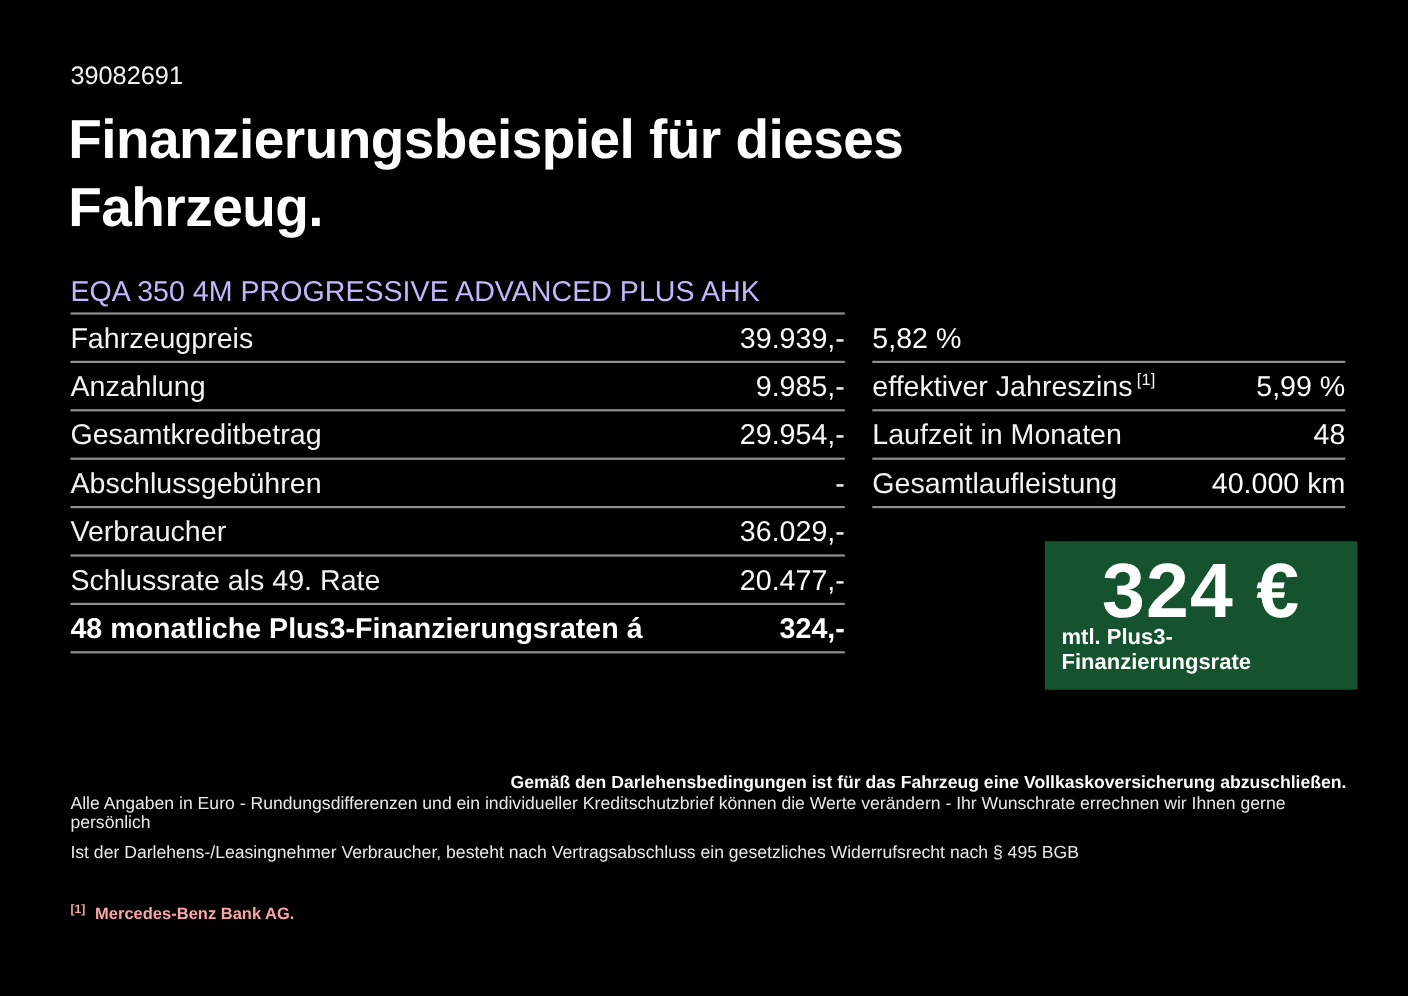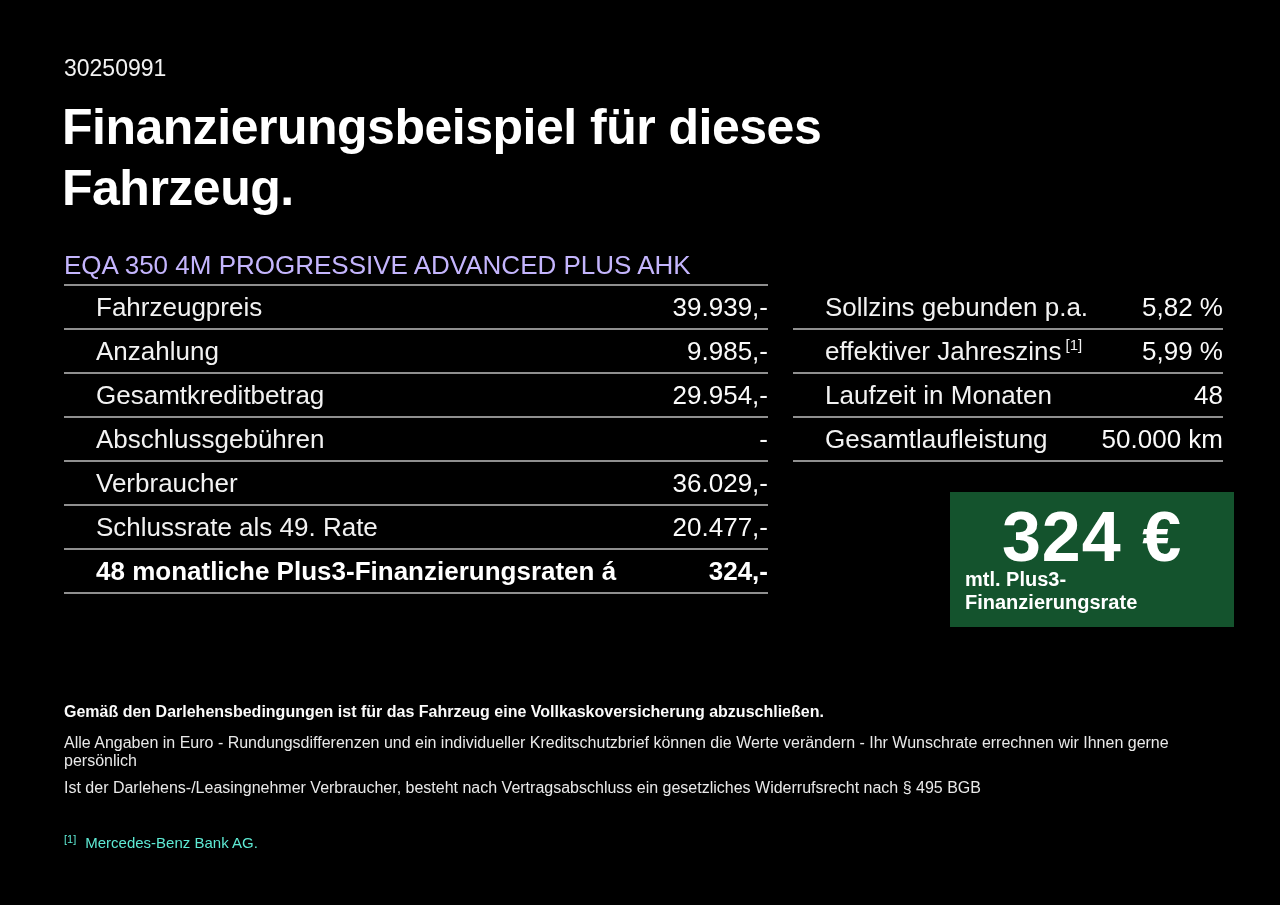--- a/index.html
+++ b/index.html
@@ -69,21 +69,21 @@
     padding-top: 2px;
   }
   .conditions-table .row {
     height: 42px;
     border-bottom: 2px solid #8f8f8f;
     display: flex;
     justify-content: space-between;
     align-items: center;
     font-size: 26px;
   }
-  .row .lbl { color: #f2f2f2; white-space: nowrap; margin-left: 32px; }
+  .row .lbl { color: #f2f2f2; white-space: nowrap; }
   .row .val { color: #fafafa; white-space: nowrap; text-align: center; }
   .row.emph .lbl, .row.emph .val { font-weight: 700; color: #ffffff; }
   .lbl sup {
     font-size: 15px;
     vertical-align: 10px;
     margin-left: 4px;
   }
   
   .rate-box {
     position: absolute;
@@ -116,44 +116,46 @@
     position: absolute;
     left: 64px;
     top: 703px;
     width: 1160px;
   }
   .footer p { margin: 0; }
   .footer .note-bold {
     font-size: 16px;
     font-weight: 700;
     color: #fbfbfb;
-    margin-bottom: 13px;
+    margin-bottom: 1px;
+    text-align: right;
   }
   .footer .note {
     font-size: 16px;
     color: #e9e9e9;
     margin-bottom: 9px;
   }
   .footer .note.last { margin-bottom: 36px; }
   .footnote {
     font-size: 15px;
-    color: #5eead4;
+    color: #fca5a5;
+    font-weight: bold;
   }
   .footnote .marker {
     font-size: 11px;
     vertical-align: 5px;
     margin-right: 9px;
   }
 </style>
 </head>
 <body>
 
 <div class="stage">
 
-  <div class="doc-id">30250991</div>
+  <div class="doc-id">39082691</div>
 
   <h1 class="page-title" style="margin:0;font-weight:bold;">Finanzierungsbeispiel für dieses
 Fahrzeug.</h1>
 
   <div class="vehicle-model">EQA 350 4M PROGRESSIVE ADVANCED PLUS AHK</div>
 
   <div class="finance-table">
     <div class="row">
       <span class="lbl">Fahrzeugpreis</span>
       <span class="val">39.939,-</span>
@@ -179,34 +181,33 @@
       <span class="val">20.477,-</span>
     </div>
     <div class="row emph">
       <span class="lbl">48 monatliche Plus3-Finanzierungsraten á</span>
       <span class="val">324,-</span>
     </div>
   </div>
 
   <div class="conditions-table">
     <div class="row">
-      <span class="lbl">Sollzins gebunden p.a.</span>
       <span class="val">5,82 %</span>
     </div>
     <div class="row">
       <span class="lbl"><span>effektiver Jahreszins</span><sup>[1]</sup></span>
       <span class="val">5,99 %</span>
     </div>
     <div class="row">
       <span class="lbl">Laufzeit in Monaten</span>
       <span class="val">48</span>
     </div>
     <div class="row">
       <span class="lbl">Gesamtlaufleistung</span>
-      <span class="val">50.000 km</span>
+      <span class="val">40.000 km</span>
     </div>
   </div>
 
   <div class="rate-box" style="background: #14532d; color: rgb(255, 255, 255); align-items: center;">
     <div class="rate-amount">324 €</div>
     <div class="rate-caption">mtl. Plus3-Finanzierungsrate</div>
   </div>
 
   <div class="footer">
     <p class="note-bold">Gemäß den Darlehensbedingungen ist für das Fahrzeug eine Vollkaskoversicherung abzuschließen.</p>

